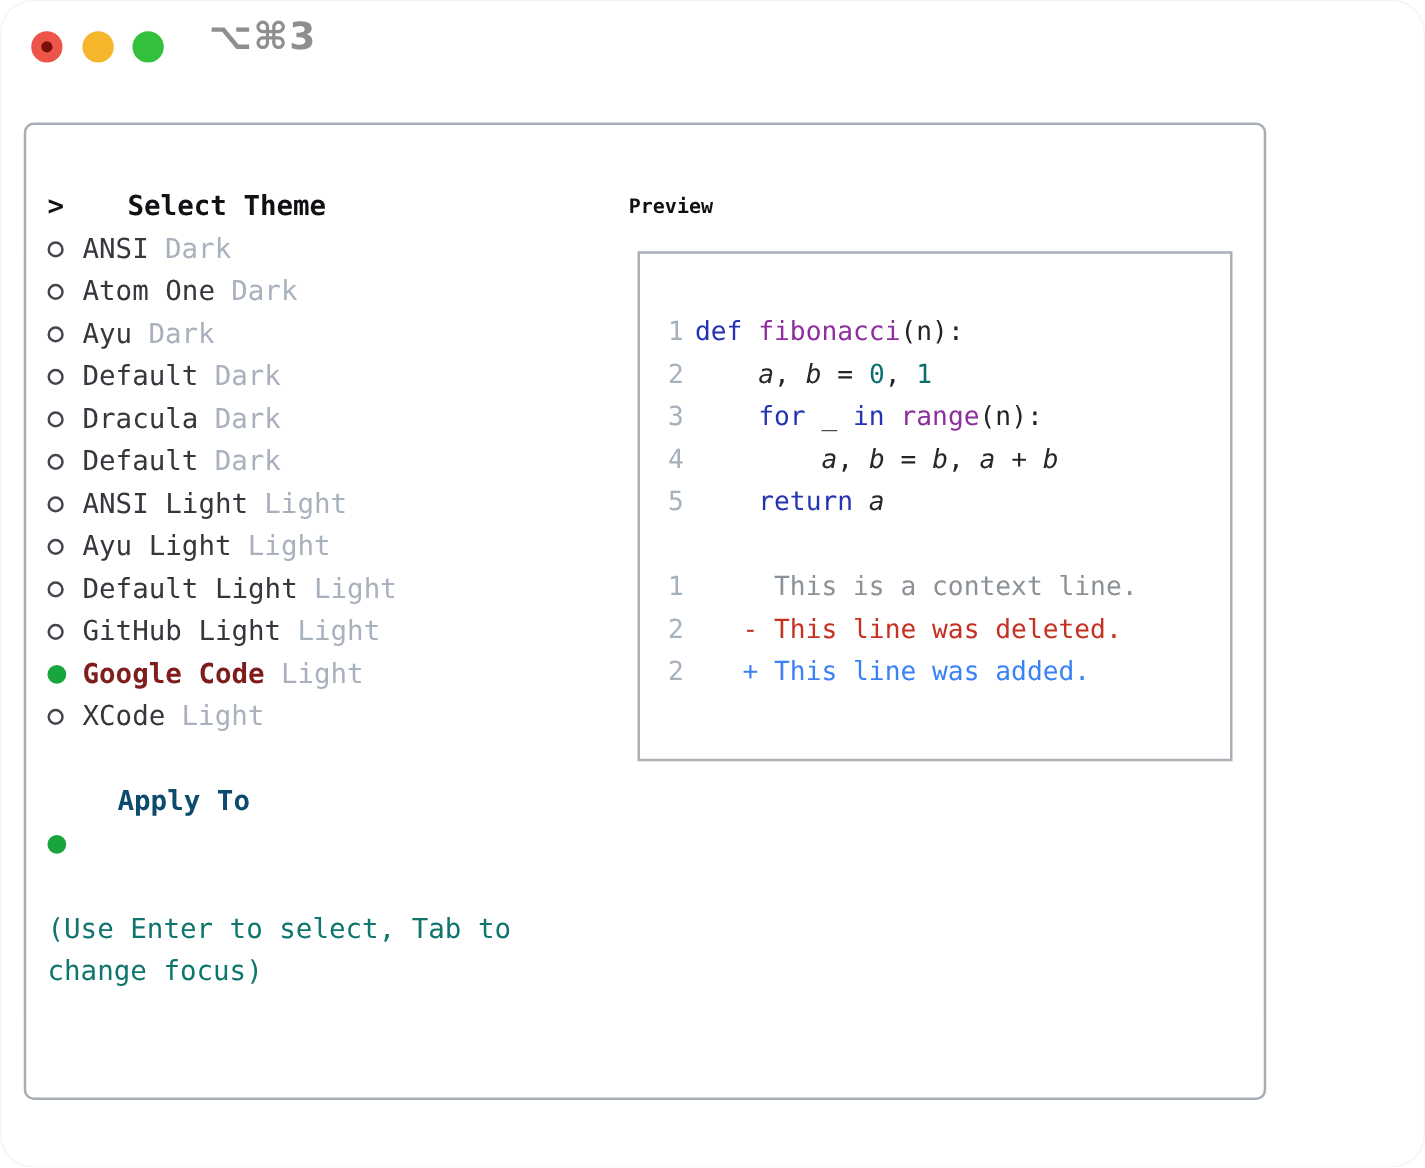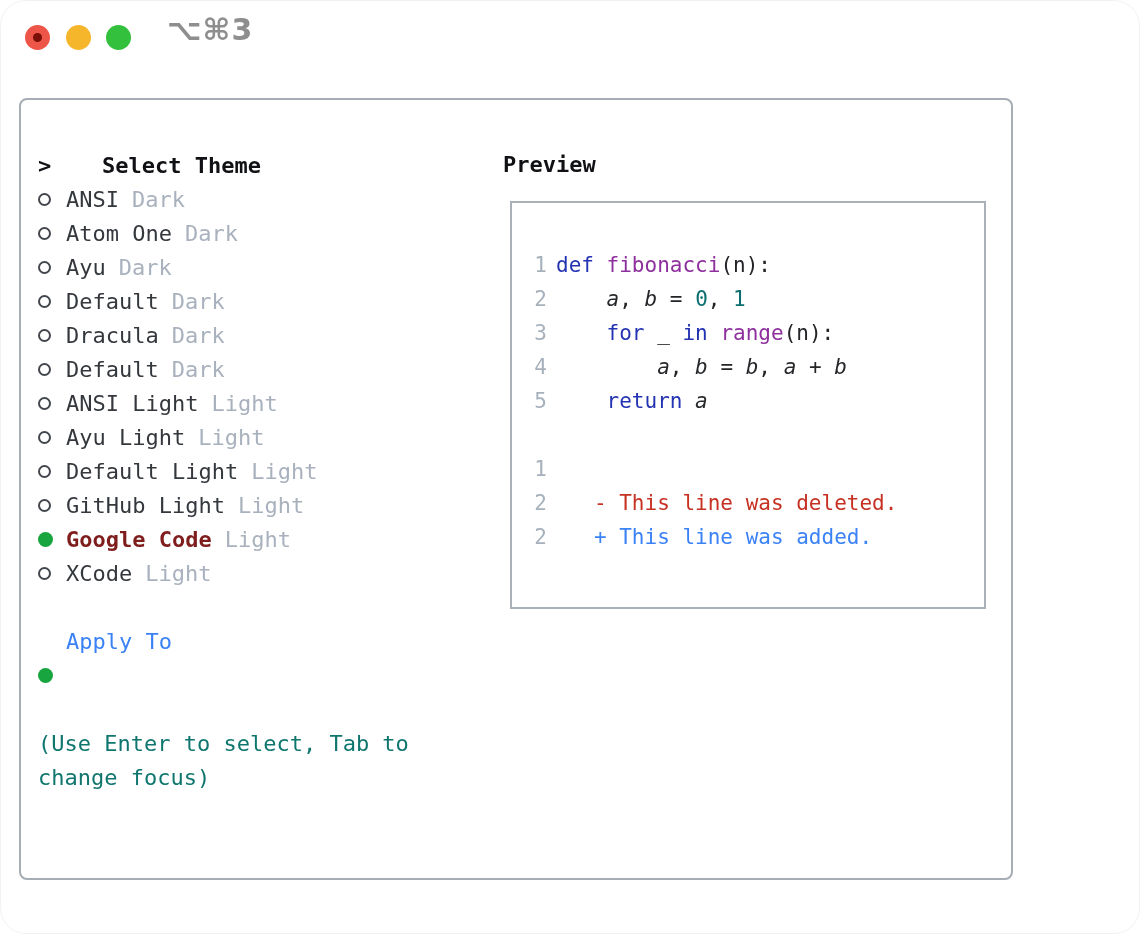--- a/index.html
+++ b/index.html
@@ -45,27 +45,27 @@
   .caret { font-weight:700; color:#101114; font-size:22px; }
   .header-text { font-weight:700; color:#101114;margin-left:36px; }
   .circle {
     width:13px; height:13px; border:2px solid #43474d; border-radius:50%;
     display:inline-block; background:transparent;
   }
   .circle.sel { width:15px; height:15px; border:none; background:#18a540; }
   .theme-name { color:#34383d; font-weight:500; white-space:pre; }
   .theme-name.sel { color:#7f1d1d;font-weight:bold; }
   .variant { color:#a8b1bd; margin-left:13px; white-space:pre; }
-  .apply-header-text { color:#3b82f6; font-weight:400; }
+  .apply-header-text { color:#0c4a6e; font-weight:700;margin-left:28px; }
   .hint-line { color:#0f766e; height:34px; white-space:pre; }
 
   
   .preview-title {
     position:absolute; left:482px; top:48px; height:34px; line-height:34px;
-    font-size:22px; font-weight:700; color:#101114;
+    font-size:16px; font-weight:700; color:#101114;
   }
   .preview-box {
     position:absolute; left:489px; top:101px; width:476px; height:408px;
     border:2px solid #a9b0b8; background:#ffffff;
     padding:45px 0 0 13px; overflow:hidden;
   }
   .cline { display:flex; height:34px; align-items:center; font-size:21px; }
   .lnum { width:22px; flex:0 0 22px; text-align:right; margin-right:9px; color:#a7b1bc; }
   .ctext { white-space:pre; color:#222427; }
   .blank-line { height:34px; }
@@ -233,20 +233,21 @@
           </div>
           <div class="cline">
             <span class="lnum">5</span>
             <span class="ctext"><span class="tok-plain">    </span><span class="tok-kw">return</span><span class="tok-plain"> </span><span class="tok-var">a</span></span>
           </div>
         </div>
       <div class="blank-line"></div>
       <div id="diff-block">
           <div class="cline">
             <span class="lnum">1</span>
+            <span class="ctext tok-context">     This is a context line.</span>
           </div>
           <div class="cline">
             <span class="lnum">2</span>
             <span class="ctext tok-deleted">   - This line was deleted.</span>
           </div>
           <div class="cline">
             <span class="lnum">2</span>
             <span class="ctext tok-added">   + This line was added.</span>
           </div>
         </div>

